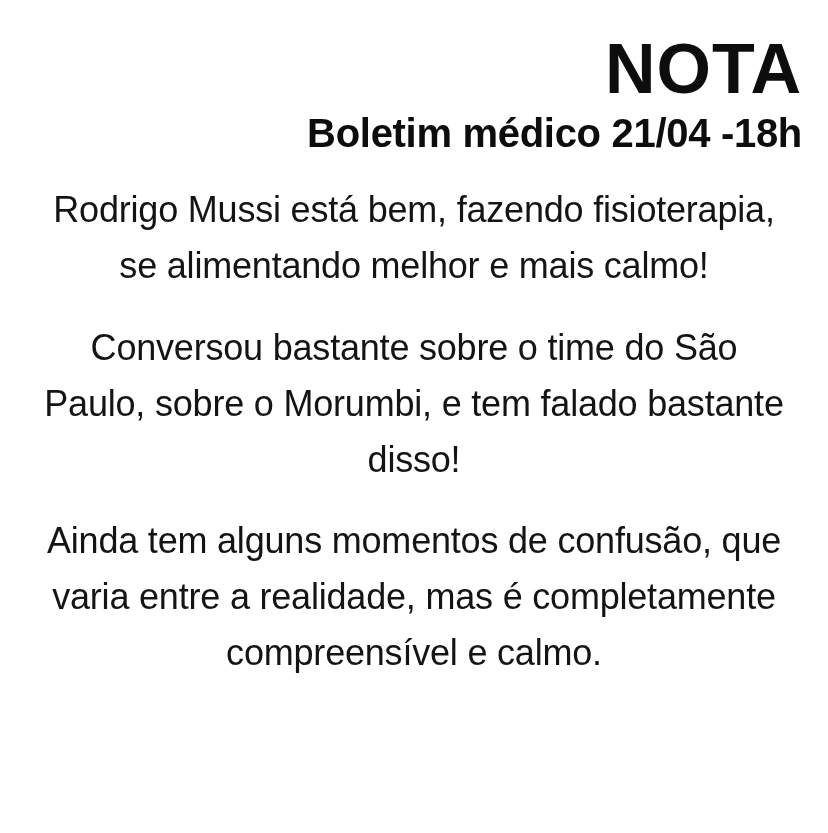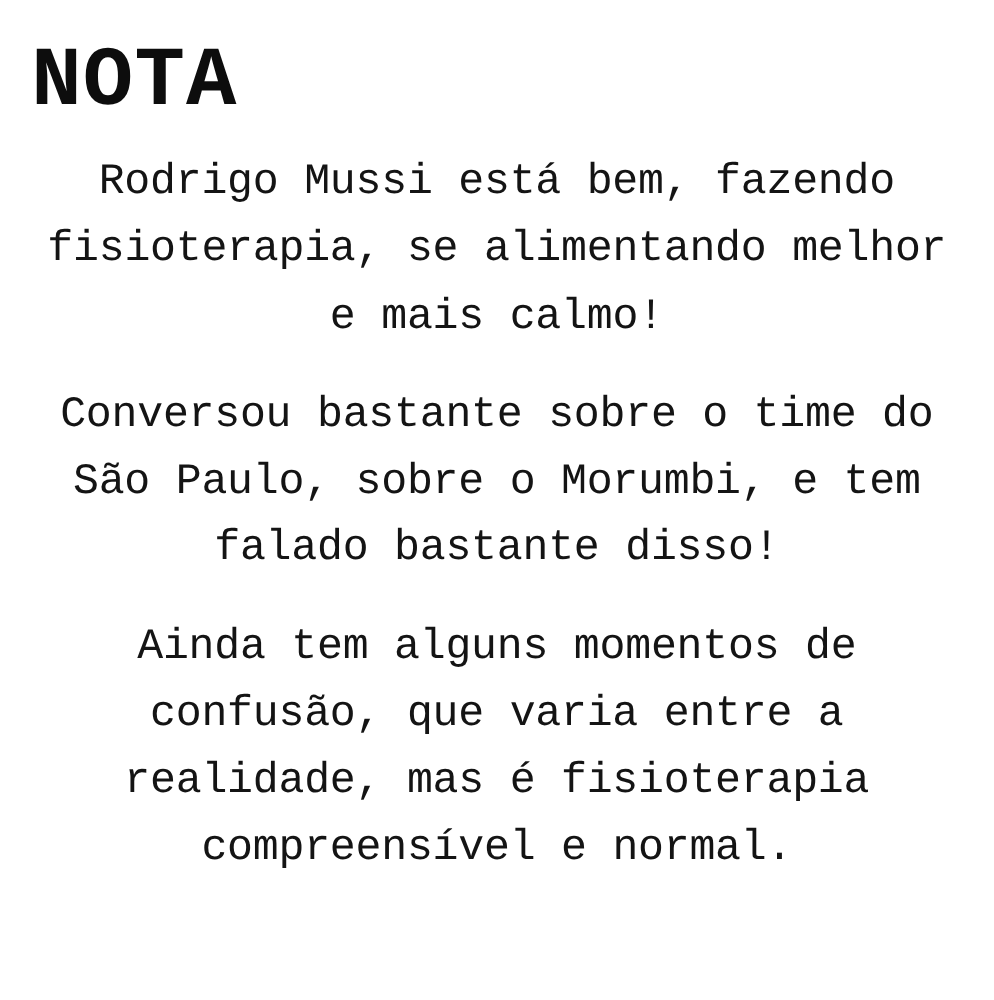--- a/index.html
+++ b/index.html
@@ -15,23 +15,22 @@
     color: #111111;
     overflow: hidden;
   }
   .note-card {
     box-sizing: border-box;
     width: 828px;
     height: 833px;
     padding: 34px 26px 8px 26px;
     display: flex;
     flex-direction: column;
-    align-items: flex-start;
+    align-items: flex-end;
     background: #ffffff;
-    font-family: Liberation Mono, monospace;
   }
   .note-title {
     font-size: 70px;
     font-weight: bold;
     letter-spacing: 1px;
     line-height: 1.02;
     text-align: center;
     margin: 0 0 6px 0;
     color: #0d0d0d;
   }
@@ -58,18 +57,19 @@
     color: #141414;
     letter-spacing: -0.2px;
     max-width: 760px;
   }
 </style>
 </head>
 <body>
 
 <div class="note-card">
   <h1 class="note-title">NOTA</h1>
+  <h2 class="note-subtitle">Boletim médico 21/04 -18h</h2>
   <div class="note-body">
     <p class="note-paragraph">Rodrigo Mussi está bem, fazendo fisioterapia, se alimentando melhor e mais calmo!</p>
     <p class="note-paragraph">Conversou bastante sobre o time do São Paulo, sobre o Morumbi, e tem falado bastante disso!</p>
-    <p class="note-paragraph">Ainda tem alguns momentos de confusão, que varia entre a realidade, mas é fisioterapia compreensível e normal.</p>
+    <p class="note-paragraph">Ainda tem alguns momentos de confusão, que varia entre a realidade, mas é completamente compreensível e calmo.</p>
   </div>
 </div>
 
 </body></html>

